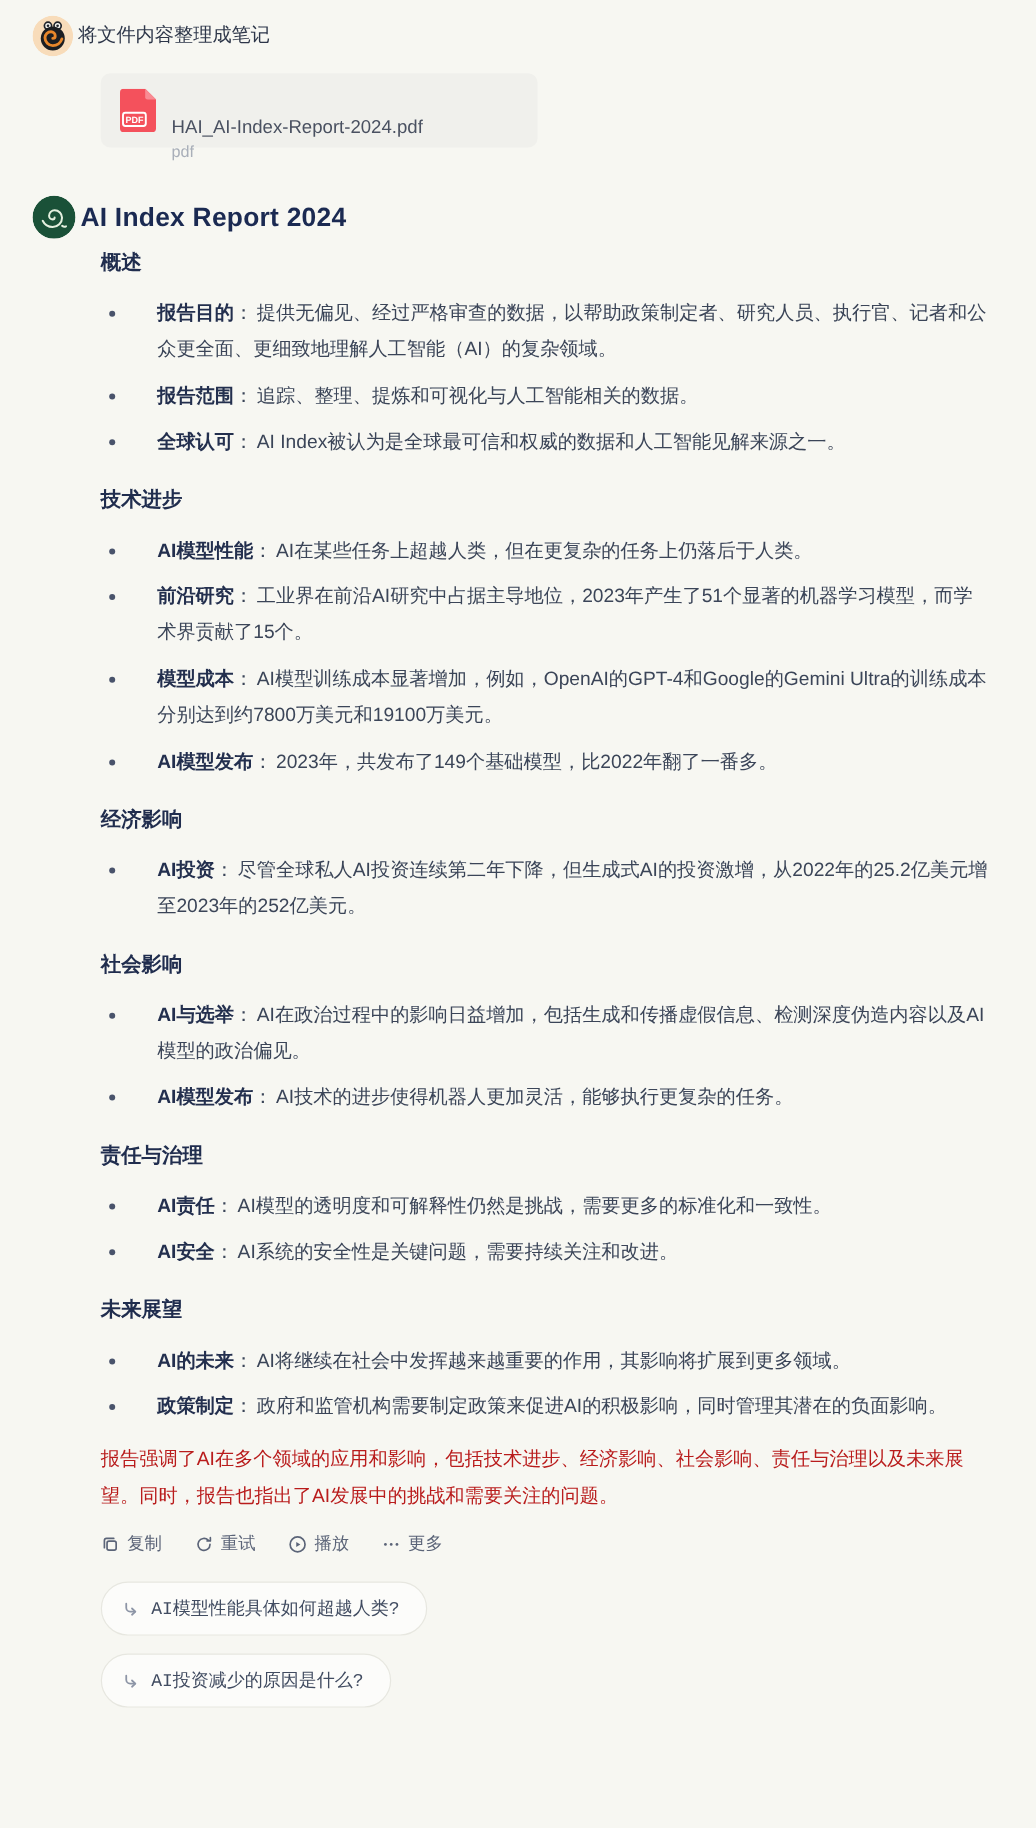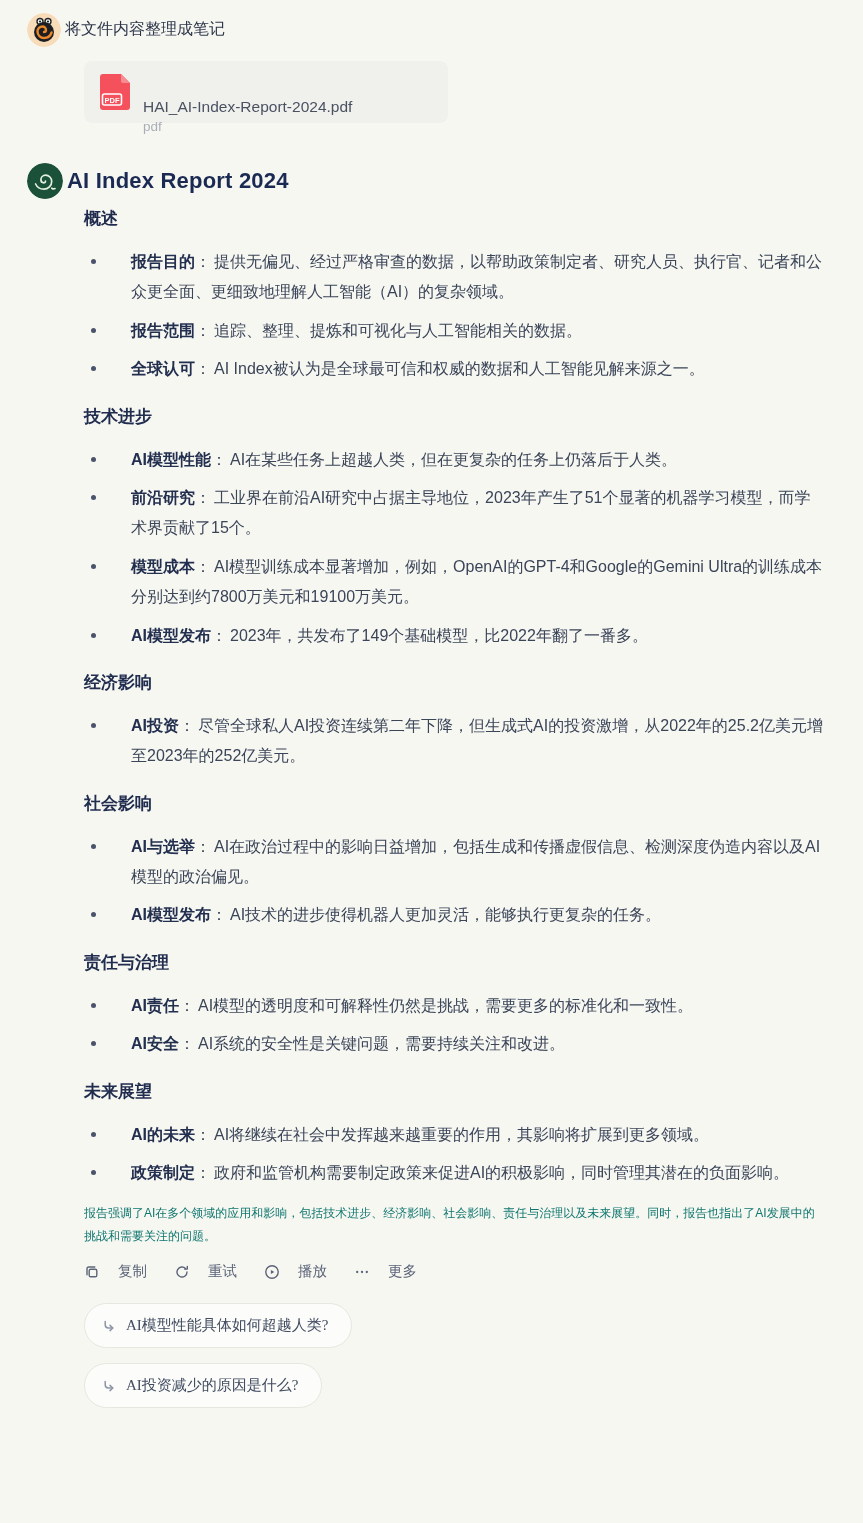--- a/index.html
+++ b/index.html
@@ -29,30 +29,30 @@
   .section{margin-top:20px;}
   .section:first-child{margin-top:8px;}
   .section-heading{margin:0 0 16px 0;font-size:17px;line-height:24px;font-weight:700;color:#202d4e;}
   ul.bullets{list-style:none;margin:0;padding:0;}
   li.bullet{display:flex;margin-bottom:8px;font-size:16px;line-height:1.9;color:#3b4558;gap:24px;}
   li.bullet:last-child{margin-bottom:0;justify-content:flex-end;}
   .dot{flex:0 0 5px;width:5px;height:5px;border-radius:50%;background:#49536b;margin:12px 11px 0 7px;}
   .bullet-text{flex:1;}
   .lead{font-weight:700;color:#232f4e;}
   .sep{margin-right:3px;}
-  .closing{margin:14px 0 0 0;font-size:12px;line-height:1.9;color:#0f766e;}
+  .closing{margin:14px 0 0 0;font-size:16px;line-height:1.9;color:#b91c1c;}
   .actions{display:flex;gap:27px;margin-top:14px;}
-  .action{display:inline-flex;align-items:center;gap:18px;background:none;border:0;padding:0;
+  .action{display:inline-flex;align-items:center;gap:6px;background:none;border:0;padding:0;
     color:#5b6478;font-size:14.5px;cursor:pointer;font-family:inherit;}
   .aicon{display:flex;color:#5b6478;}
   .suggestions{margin-top:22px;display:flex;flex-direction:column;align-items:flex-start;gap:15px;}
   .pill{
     display:inline-flex;align-items:center;gap:10px;
     background:#fcfcfa;border:1px solid #e7e7e0;border-radius:999px;
-    padding:12px 22px 12px 17px;font-size:15px;color:#414c61;cursor:pointer;font-family:Liberation Serif, serif;
+    padding:12px 22px 12px 17px;font-size:15px;color:#414c61;cursor:pointer;font-family:Liberation Mono, monospace;
   }
   .parrow{display:flex;color:#8d95a6;}
 </style>
 </head>
 <body>
 
 <div class="page">
 
   <div class="row">
     <div class="avatar user-avatar">

